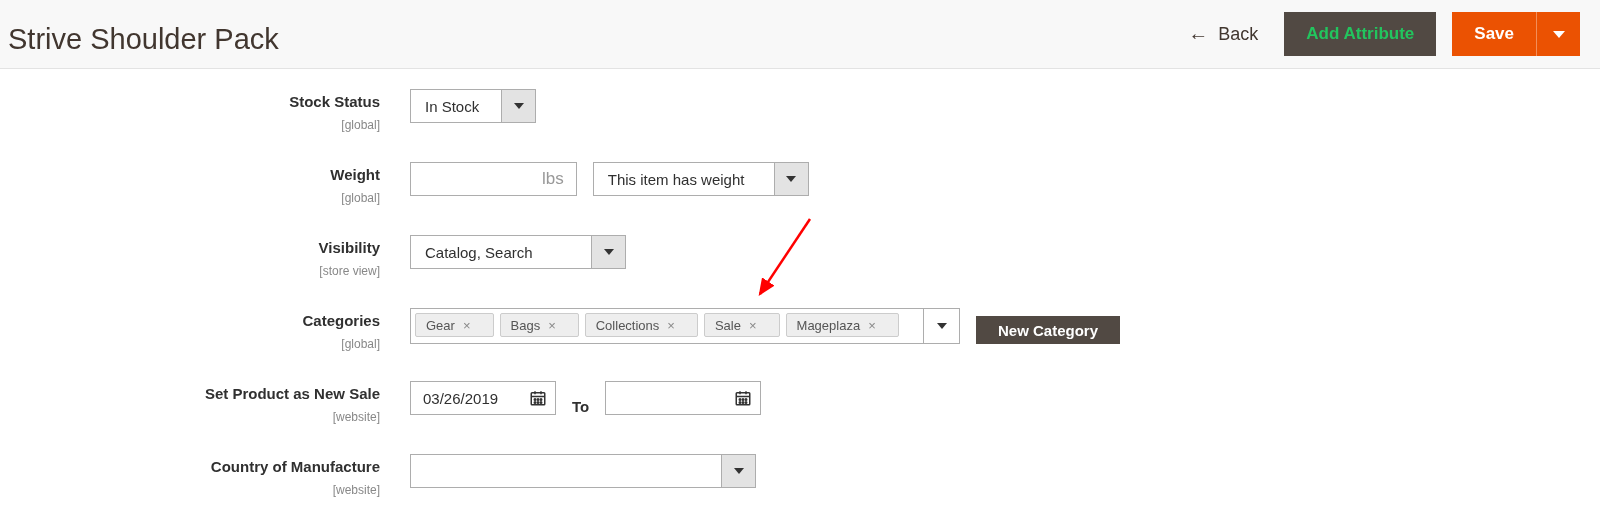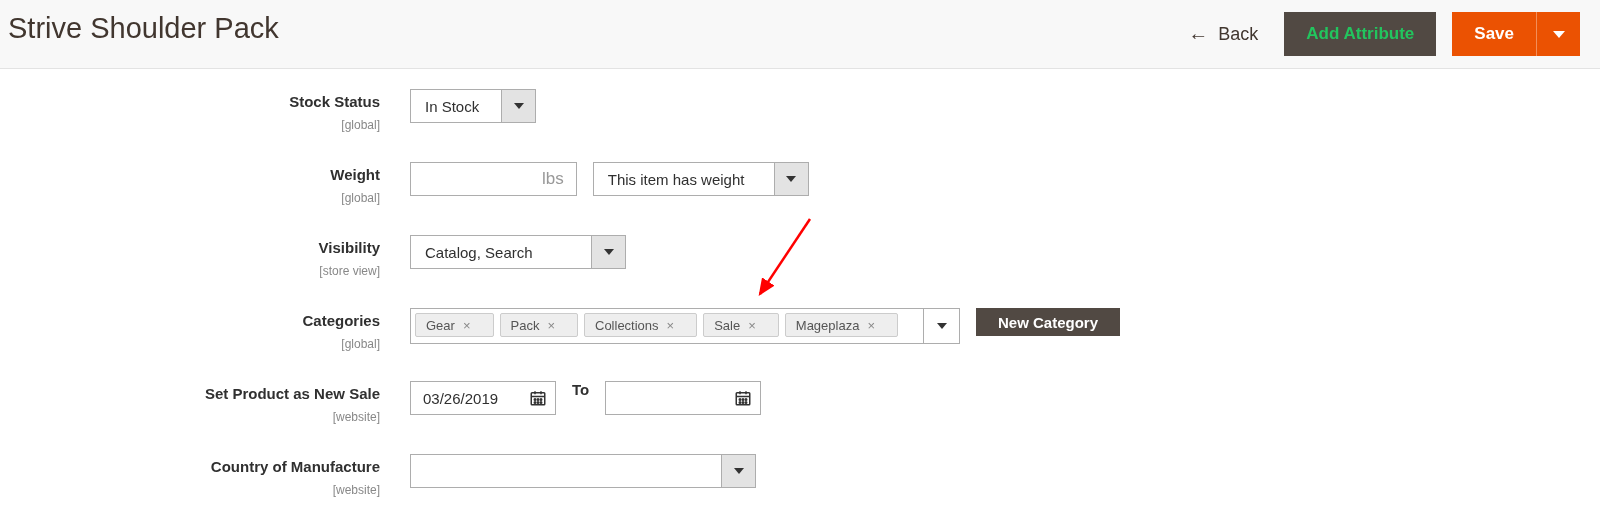--- a/index.html
+++ b/index.html
@@ -2,21 +2,21 @@
 <html><head>
 <meta charset="utf-8">
 <style>
   * { box-sizing: border-box; }
   html, body { margin: 0; padding: 0; font-family: -apple-system, BlinkMacSystemFont, "Segoe UI", Helvetica, Arial, sans-serif; color: #333; }
   body { width: 1600px; background: #fff; }
 
   
   .page-header {
     display: flex;
-    align-items: flex-start;
+    align-items: flex-end;
     justify-content: space-between;
     padding: 12px 20px 12px 8px;
     background: #f8f8f8;
     border-bottom: 1px solid #e3e3e3;
   }
   .page-title {
     font-size: 29px;
     font-weight: 400;
     color: #41362f;
     font-family: Arial, sans-serif;
@@ -85,21 +85,21 @@
     width: 380px;
     text-align: right;
     padding-right: 30px;
     padding-top: 4px;
   }
   .field-label { font-size: 15px; color: #303030; font-weight: 600; }
   .field-scope { font-size: 12px; color: #888; margin-top: 8px; }
   .field-control-col {
     flex: 1;
     display: flex;
-    align-items: flex-start;
+    align-items: flex-end;
     gap: 16px;
   }
 
   
   .select-wrap {
     display: inline-flex;
     border: 1px solid #adadad;
     height: 34px;
     background: #fff;
   }
@@ -305,21 +305,21 @@
       <div class="field-scope">[global]</div>
     </div>
     <div class="field-control-col">
       <div class="multi-wrap">
         <div class="multi-box" id="chips-box">
             <span class="chip">
               <span>Gear</span>
               <span class="chip-x">×</span>
             </span>
             <span class="chip">
-              <span>Pack</span>
+              <span>Bags</span>
               <span class="chip-x">×</span>
             </span>
             <span class="chip">
               <span>Collections</span>
               <span class="chip-x">×</span>
             </span>
             <span class="chip">
               <span>Sale</span>
               <span class="chip-x">×</span>
             </span>

